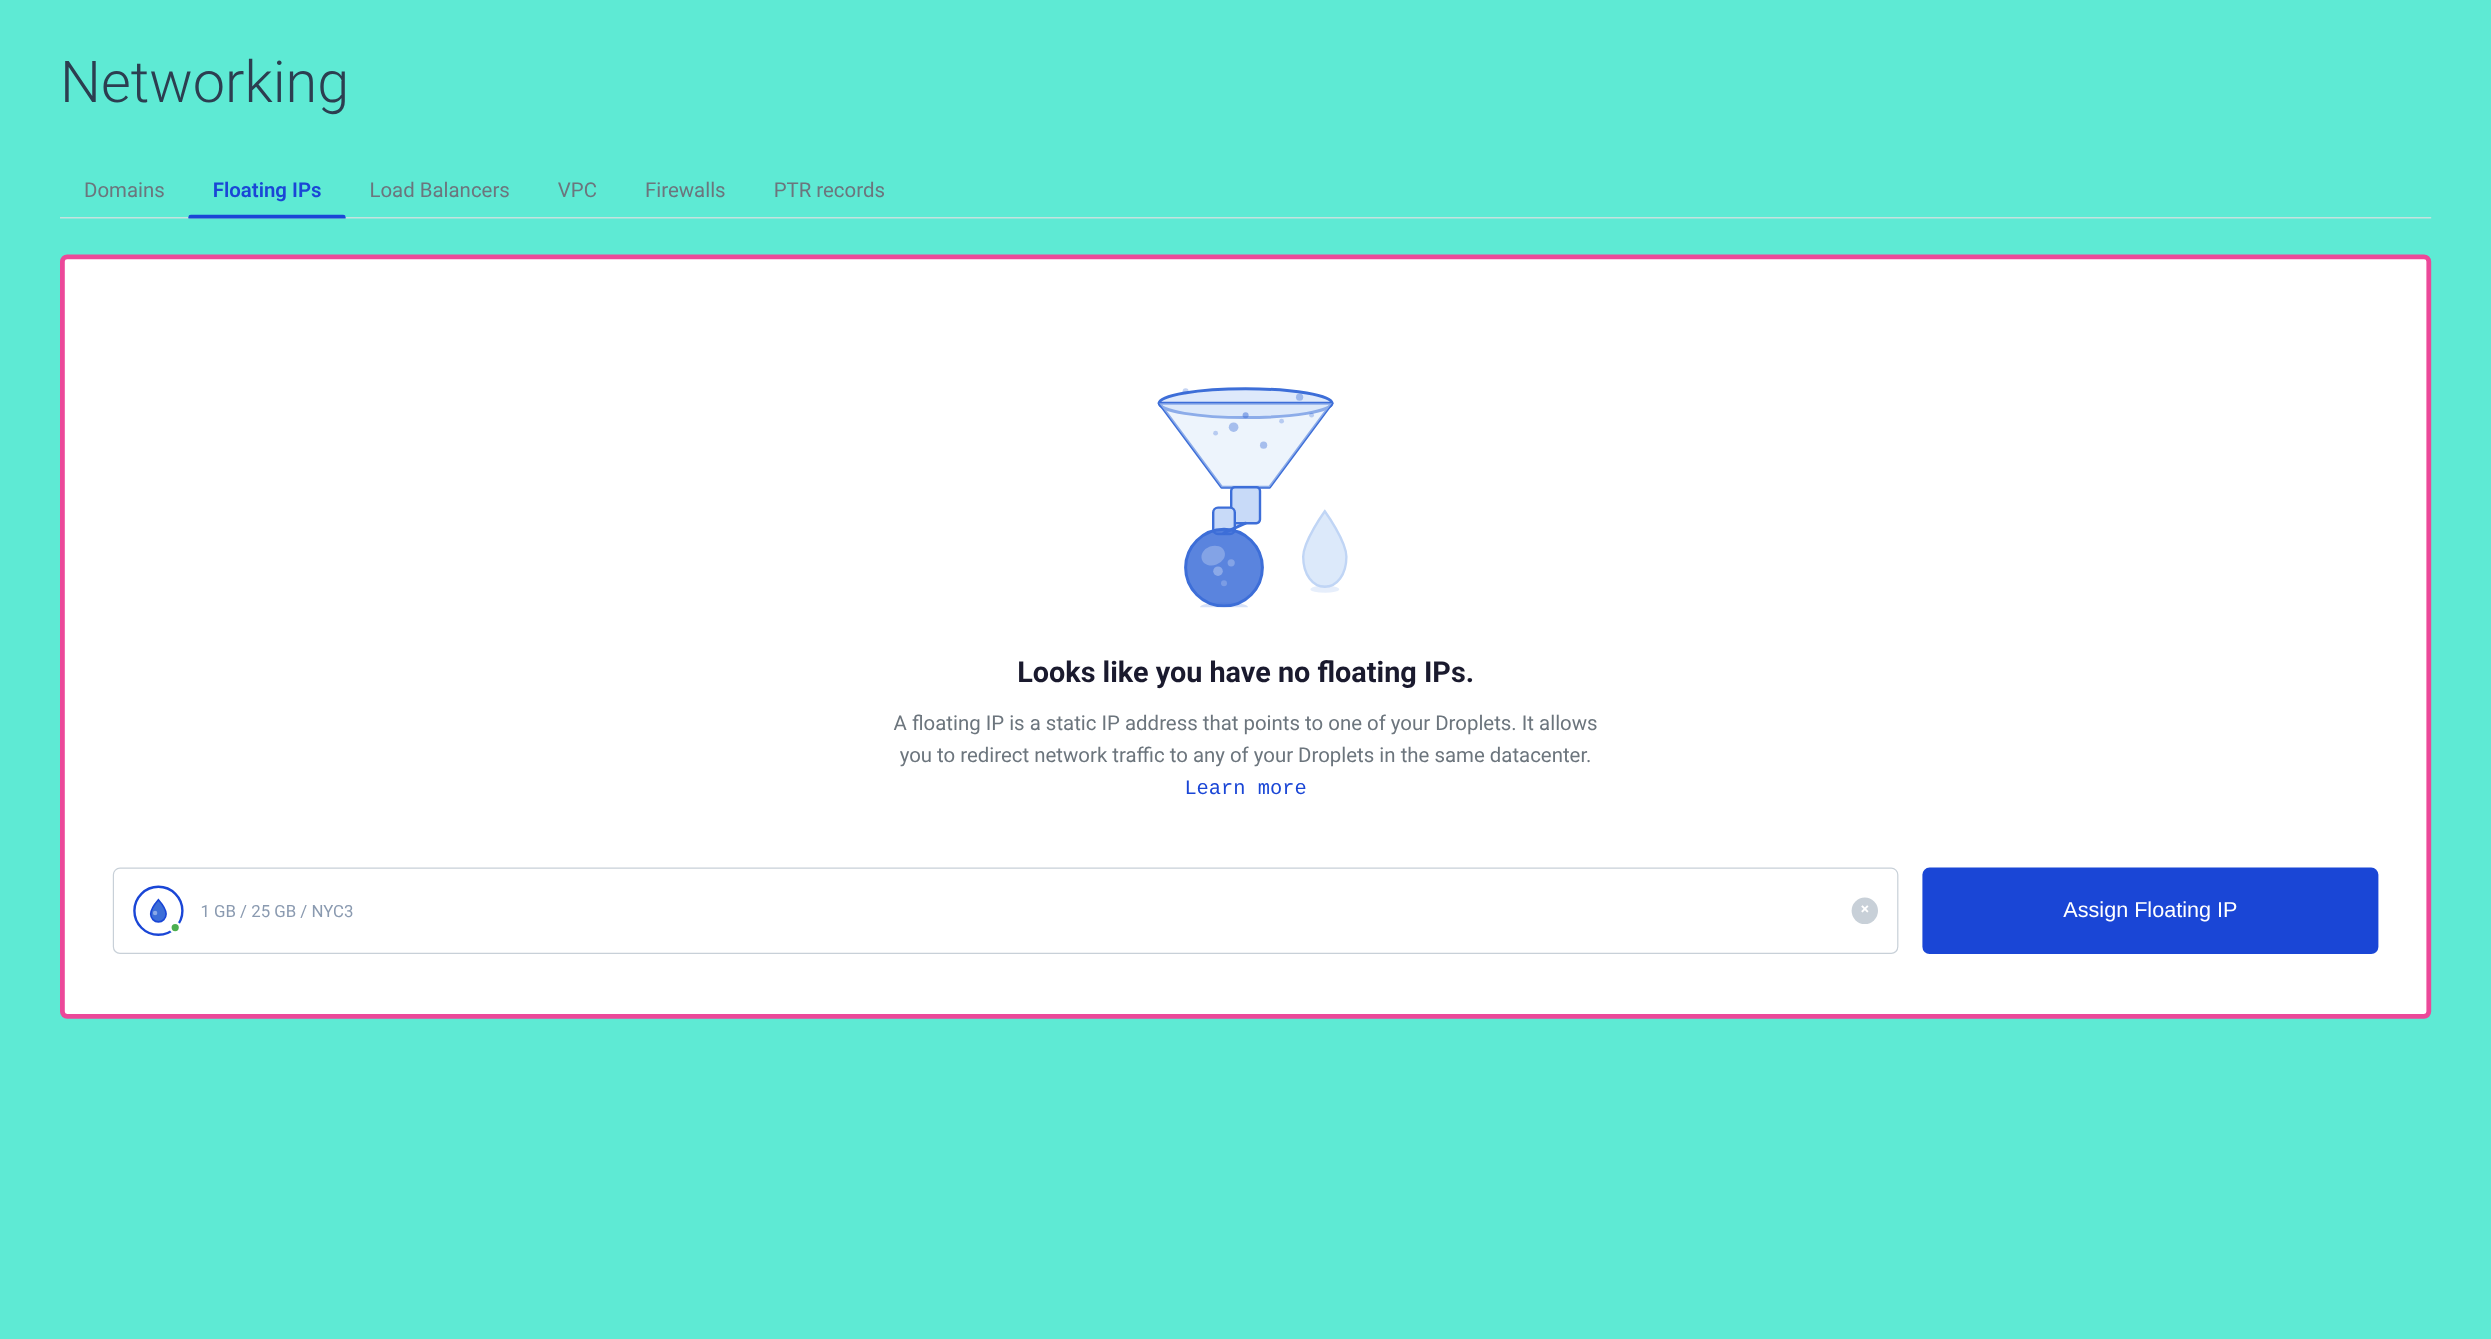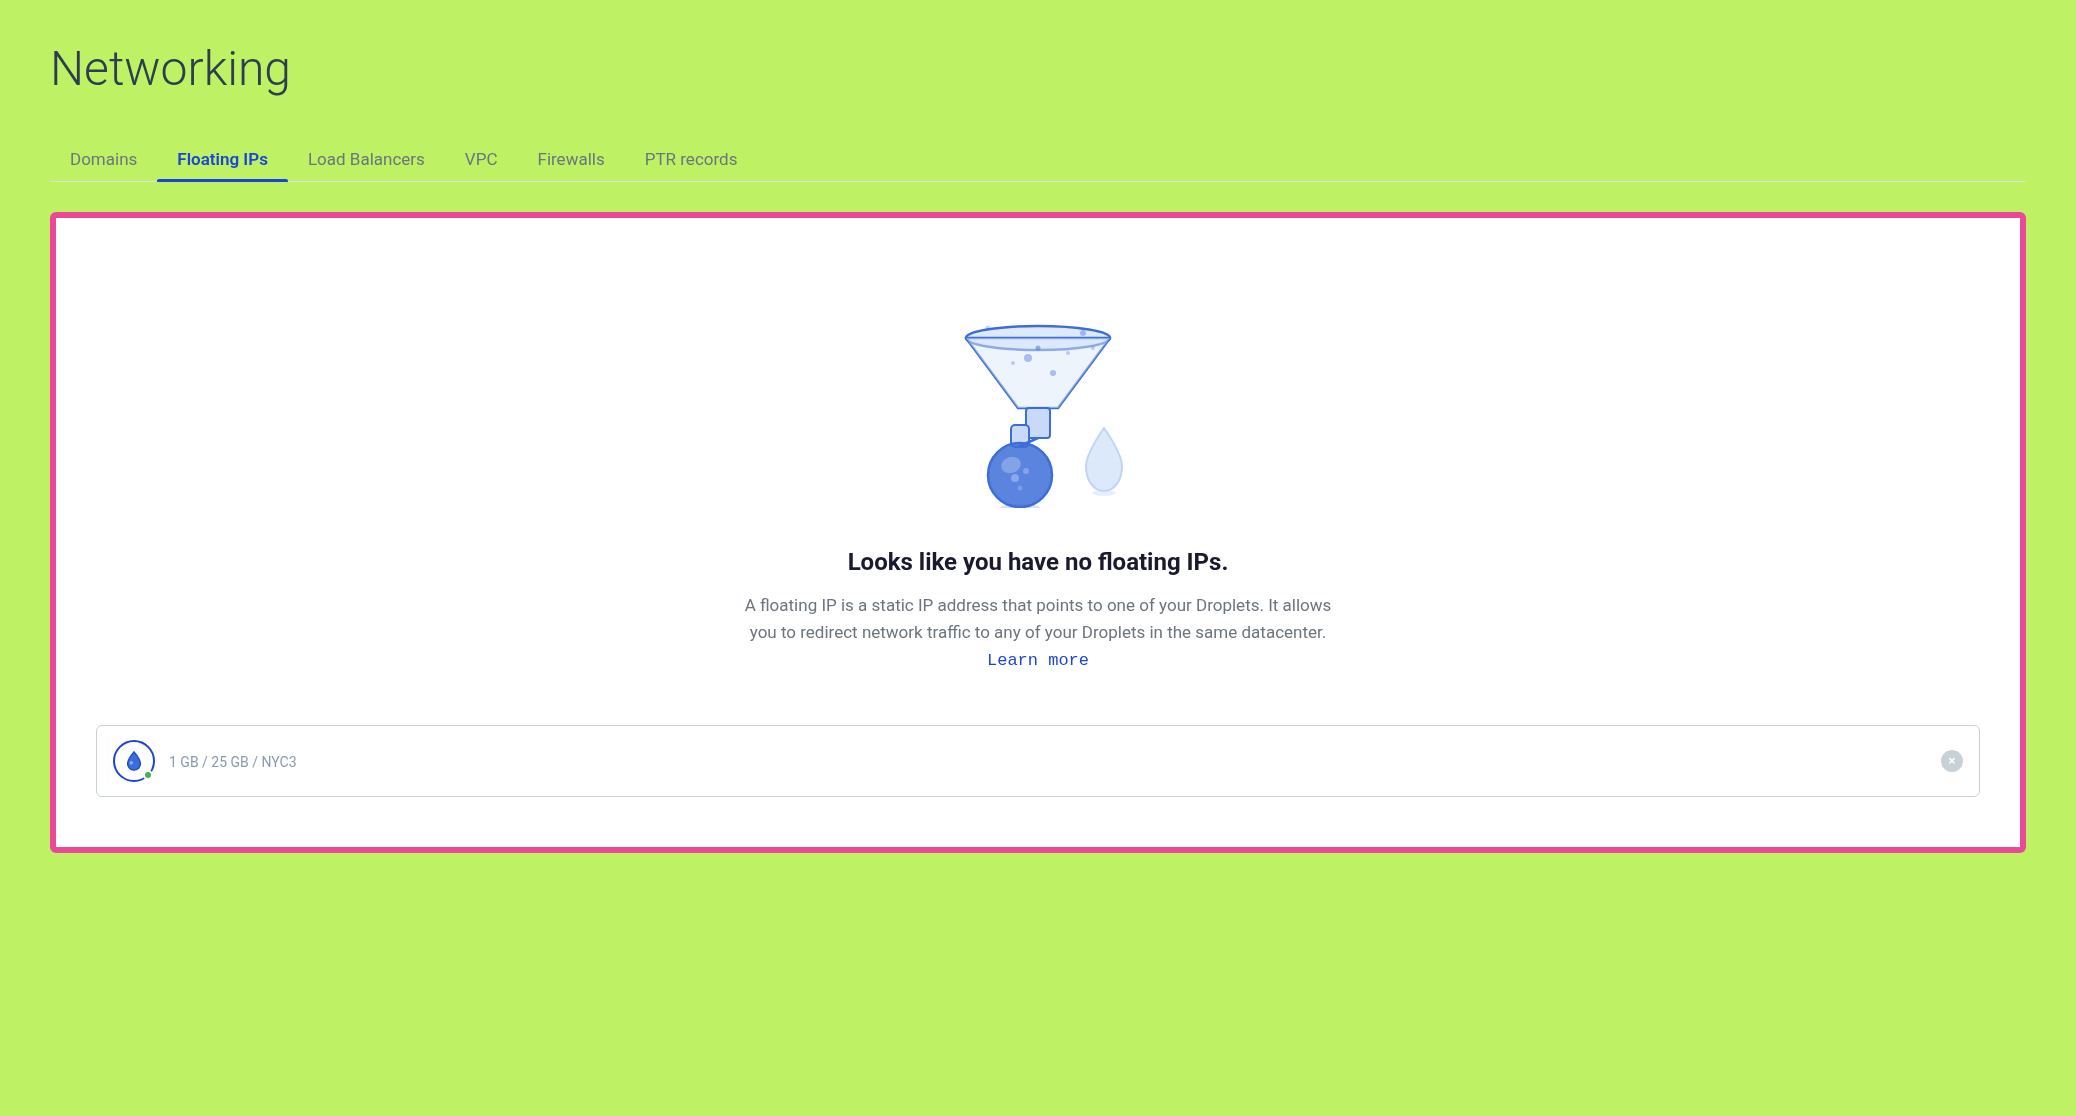--- a/index.html
+++ b/index.html
@@ -2,21 +2,21 @@
 <html><head>
   <meta charset="utf-8">
   <style>
     * { box-sizing: border-box; margin: 0; padding: 0; }
     body {
       font-family: -apple-system, BlinkMacSystemFont, 'Segoe UI', Roboto, sans-serif;
       background: #f5f6f8;
       color: #333;
     }
     .page-container {
-      background: #bef264;
+      background: #5eead4;
       min-height: 100vh;
       padding: 40px 50px;
     }
     .page-title {
       font-size: 48px;
       font-weight: 300;
       color: #2c3e50;
       margin-bottom: 40px;
     }
     .tabs-container {
@@ -43,21 +43,21 @@
       position: absolute;
       bottom: -1px;
       left: 0;
       right: 0;
       height: 3px;
       background: #1a46d6;
       border-radius: 2px 2px 0 0;
     }
     .content-card {
       background: #fff;
-      border: 6px solid #ec4899;
+      border: 4px solid #ec4899;
       border-radius: 6px;
       padding: 60px 40px 50px;
       text-align: center;
     }
     .illustration-container {
       margin-bottom: 40px;
       display: flex;
       justify-content: center;
       align-items: center;
     }
@@ -239,15 +239,16 @@
             <path d="M12 2C12 2 5 10 5 15a7 7 0 0014 0C19 10 12 2 12 2z" fill="#3d6ed8" stroke="#1a46d6" stroke-width="1.5"></path>
             <circle cx="9" cy="14" r="2" fill="#fff" opacity="0.4"></circle>
           </svg>
           <div class="droplet-status-dot"></div>
         </div>
         <div class="droplet-info">
           <div class="droplet-details">1 GB / 25 GB / NYC3</div>
         </div>
         <div class="droplet-clear">×</div>
       </div>
+      <button class="assign-button">Assign Floating IP</button>
     </div>
   </div>
 </div>
 
 </body></html>

